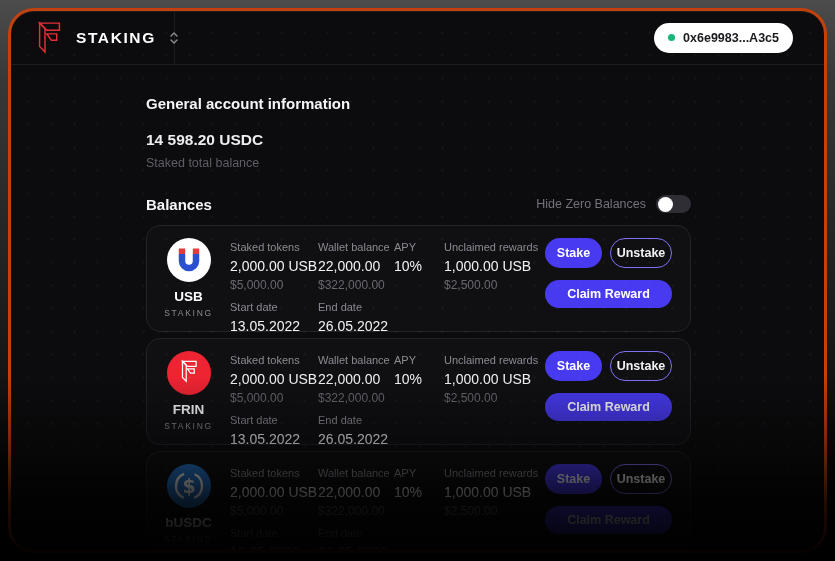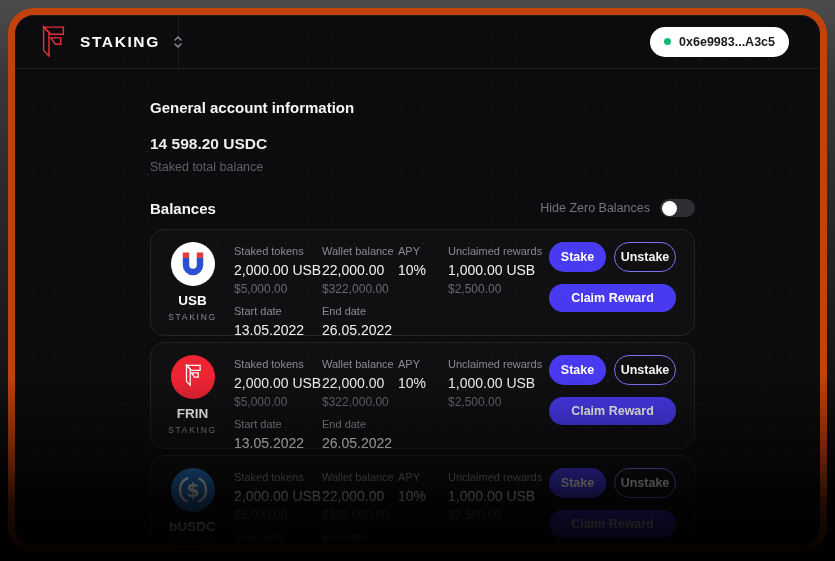--- a/index.html
+++ b/index.html
@@ -5,21 +5,21 @@
   * { margin:0; padding:0; box-sizing:border-box; }
   html,body { width:835px; height:561px; }
   body {
     position:relative; overflow:hidden;
     font-family:"Liberation Sans","DejaVu Sans",sans-serif;
     background:linear-gradient(180deg,#4c4c4c 0%,#383838 14%,#1d1d1d 55%,#050505 88%,#000 100%);
   }
   .window {
     position:absolute; top:8px; left:8px; right:8px; bottom:8px;
     border-radius:26px; background:#0c0c0e;
-    border:7px solid #c2410c;
+    border:3px solid #c2410c;
     box-shadow: inset 0 1px 0 rgba(255,255,255,0.07);
     overflow:hidden;
   }
   .window::before {
     content:""; position:absolute; inset:0; pointer-events:none;
     background-image:radial-gradient(circle, rgba(255,190,190,0.045) 1px, transparent 1.2px);
     background-size:23px 23px; background-position:6px 10px;
   }
   
   .topbar { position:relative; height:54px; display:flex; align-items:center; border-bottom:1px solid #1d1d21; }

